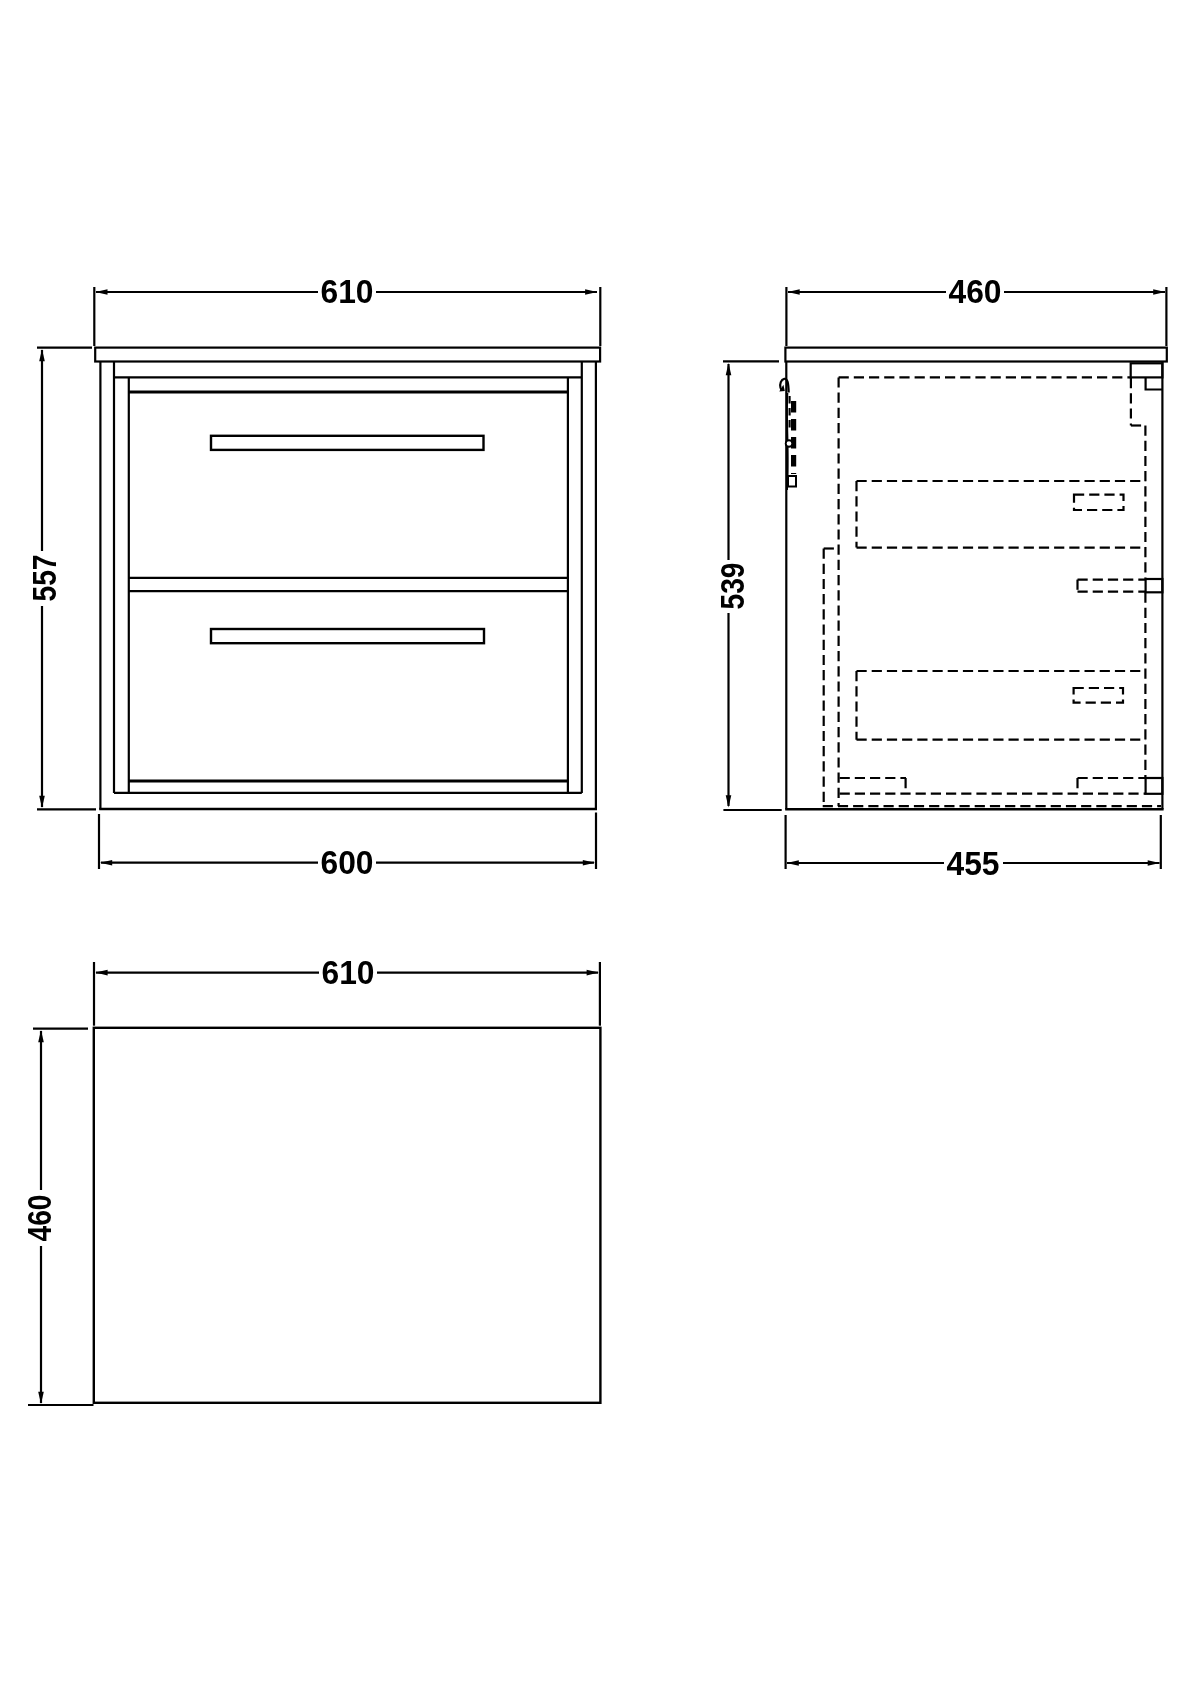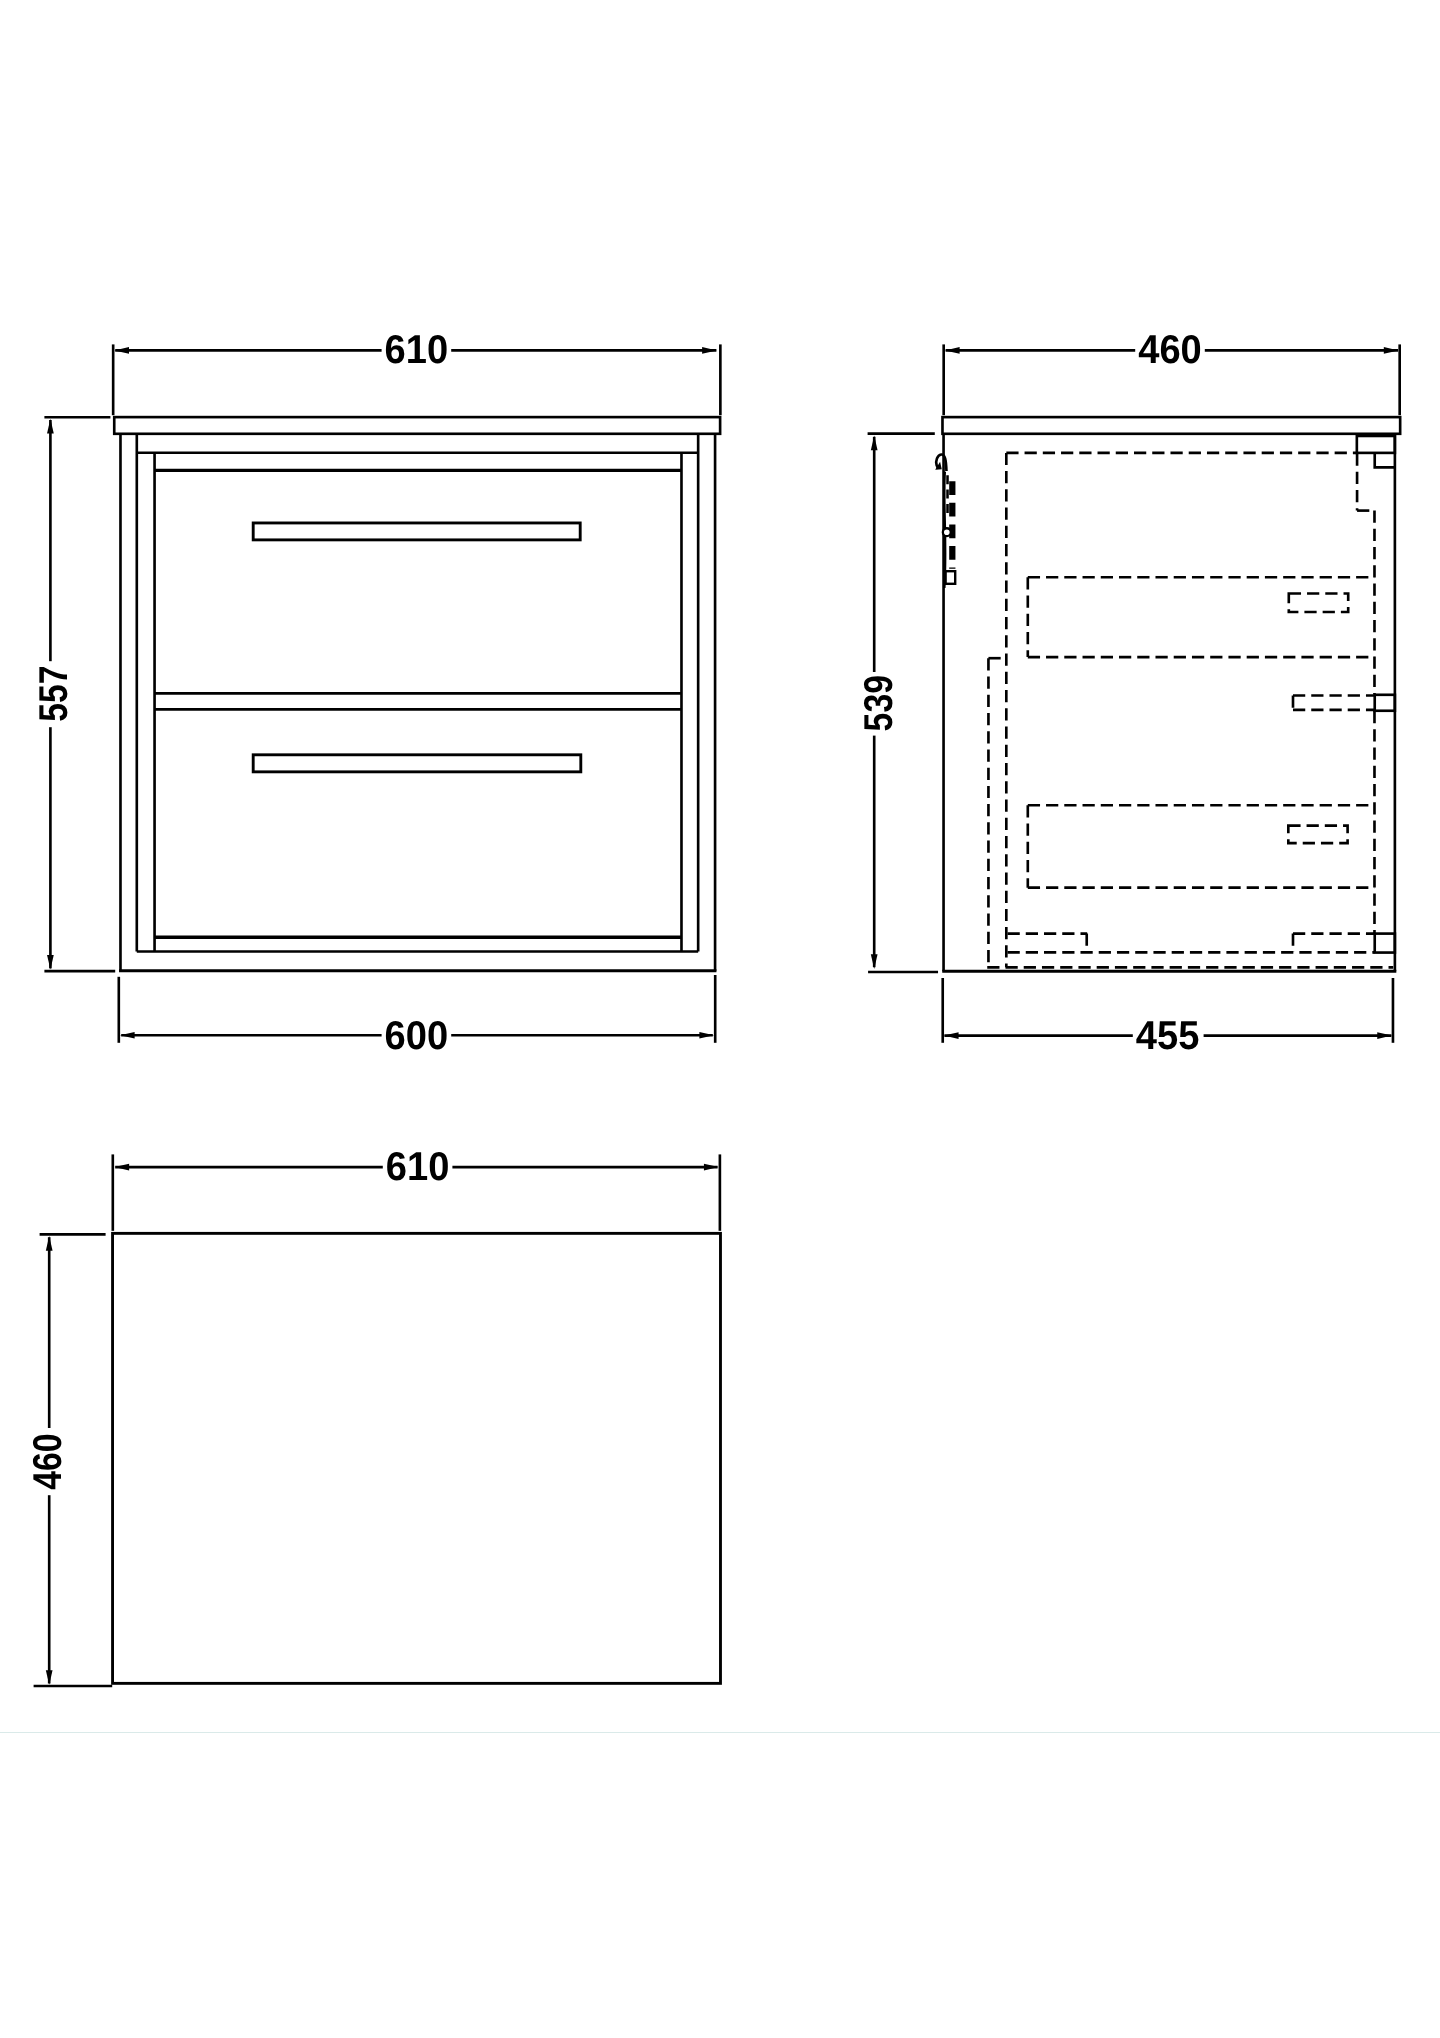--- a/index.html
+++ b/index.html
@@ -1,16 +1,16 @@
 <!DOCTYPE html>
 <html><head>
 <meta charset="utf-8">
 <style>
 html,body{margin:0;padding:0;background:#fff;}
-.page{width:1200px;height:1444px;position:relative;background:#0f766e;}
+.page{width:1200px;height:1444px;position:relative;background:#f97316;}
 svg{display:block;}
 .s{stroke:#000;stroke-width:2.2;fill:none;stroke-linecap:butt;}
 .d{stroke:#000;stroke-width:2.2;fill:none;stroke-dasharray:10.2 5;}
 .t{font-family:"Liberation Sans",sans-serif;font-weight:bold;font-size:33.5px;fill:#000;}
 .a{fill:#000;stroke:none;}
 </style>
 </head>
 <body>
 <div class="page">
 <svg width="1200" height="1698" viewBox="0 0 1200 1698">

